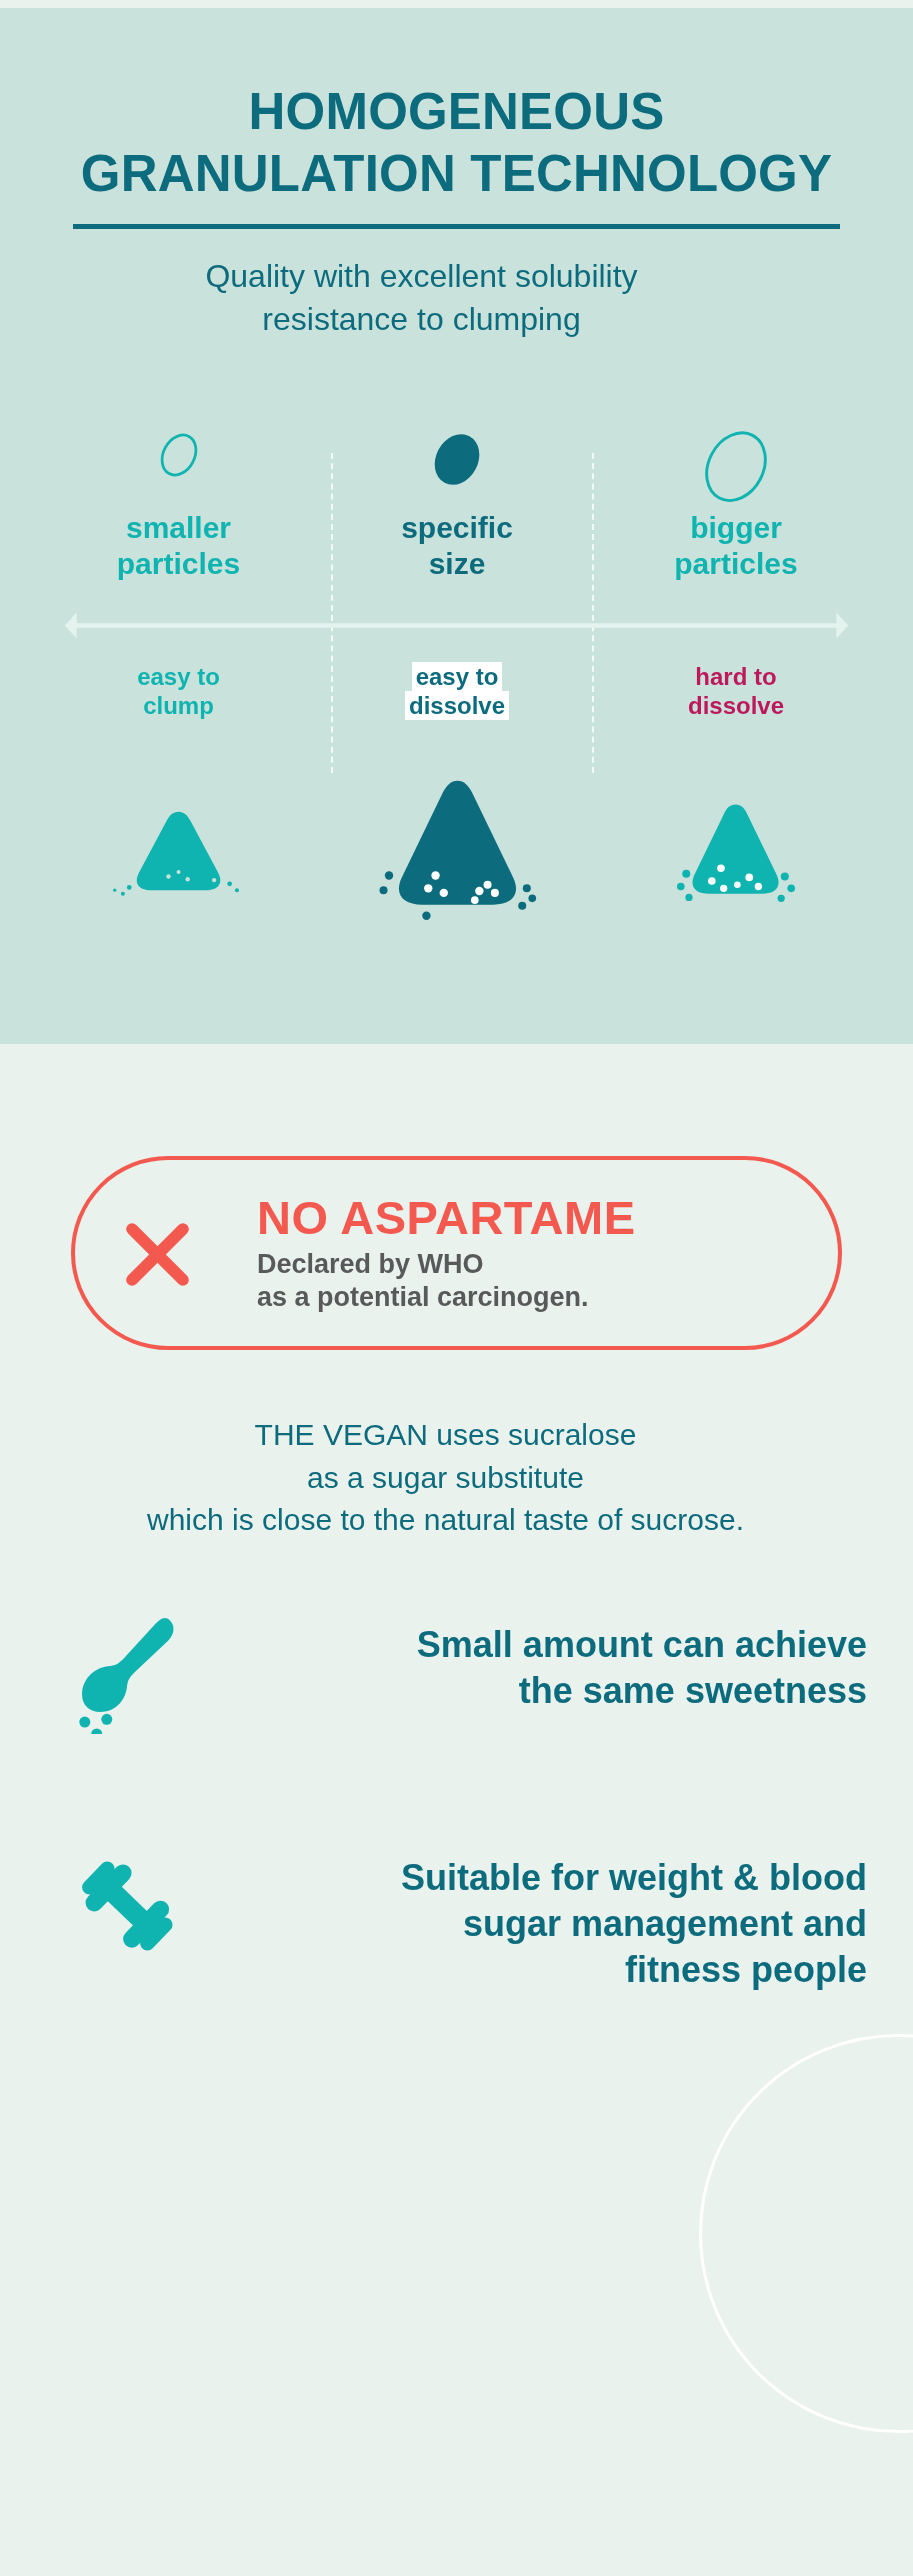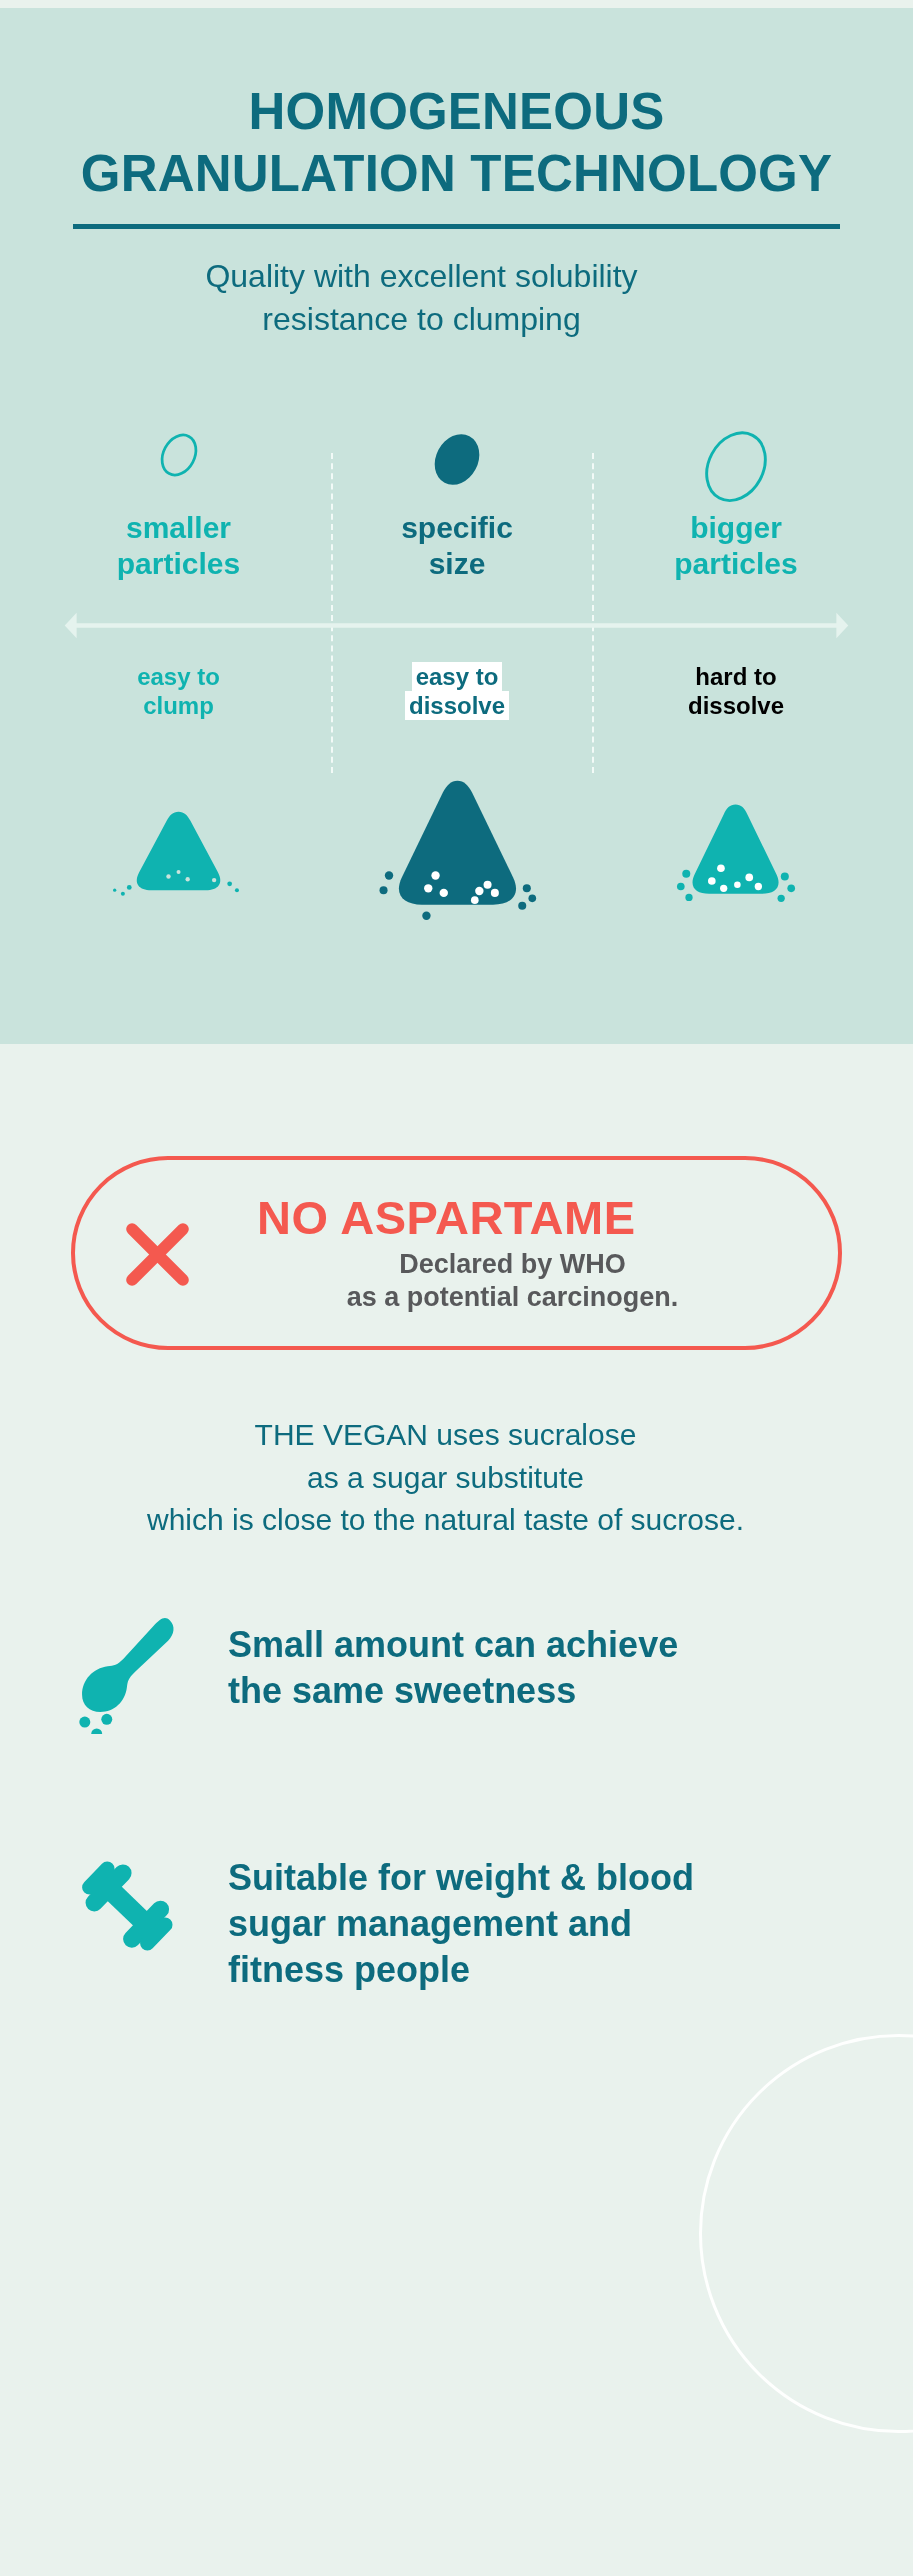--- a/index.html
+++ b/index.html
@@ -115,21 +115,21 @@
     top: 655px;
     width: 304px;
     text-align: center;
     font-size: 24px;
     font-weight: bold;
     line-height: 1.2;
   }
   .behavior-label .ll { display: block; }
   #behavior-label-left   { left: 26.5px;  color: #0fb3b0; }
   #behavior-label-center { left: 305px; color: #0d6b7e; }
-  #behavior-label-right  { left: 584px; color: #000000; }
+  #behavior-label-right  { left: 584px; color: #be185d; }
   #behavior-label-center .ll > span {
     background: #ffffff;
     box-decoration-break: clone;
     -webkit-box-decoration-break: clone;
     padding: 0.9px 3.7px;
   }
 
   .pile-cell {
     position: absolute;
     top: 769px;
@@ -192,21 +192,21 @@
     line-height: 1.05;
     letter-spacing: 0.5px;
   }
   #aspartame-sub {
     margin-top: 5.5px;
     color: #58595b;
     font-size: 27px;
     font-weight: bold;
     line-height: 1.22;
   }
-  #aspartame-sub .sl { display: block; text-align: center; }
+  #aspartame-sub .sl { display: block; }
 
   #sucralose-paragraph {
     position: absolute;
     left: 0;
     top: 370px;
     width: 891px;
     text-align: center;
     color: #0d6b7e;
     font-size: 30px;
     line-height: 1.42;
@@ -231,21 +231,21 @@
   .benefit-text {
     position: absolute;
     left: 228px;
     top: 7.3px;
     width: 639px;
     color: #0d6b7e;
     font-size: 36px;
     font-weight: bold;
     line-height: 1.28;
   }
-  .benefit-text .bl { display: block; }
+  .benefit-text .bl { display: block; text-align: right; }
 </style>
 </head>
 <body>
 
 <div id="section-granulation">
 
   <div id="page-title">
     <span class="tl">HOMOGENEOUS</span>
     <span class="tl">GRANULATION TECHNOLOGY</span>
   </div>

